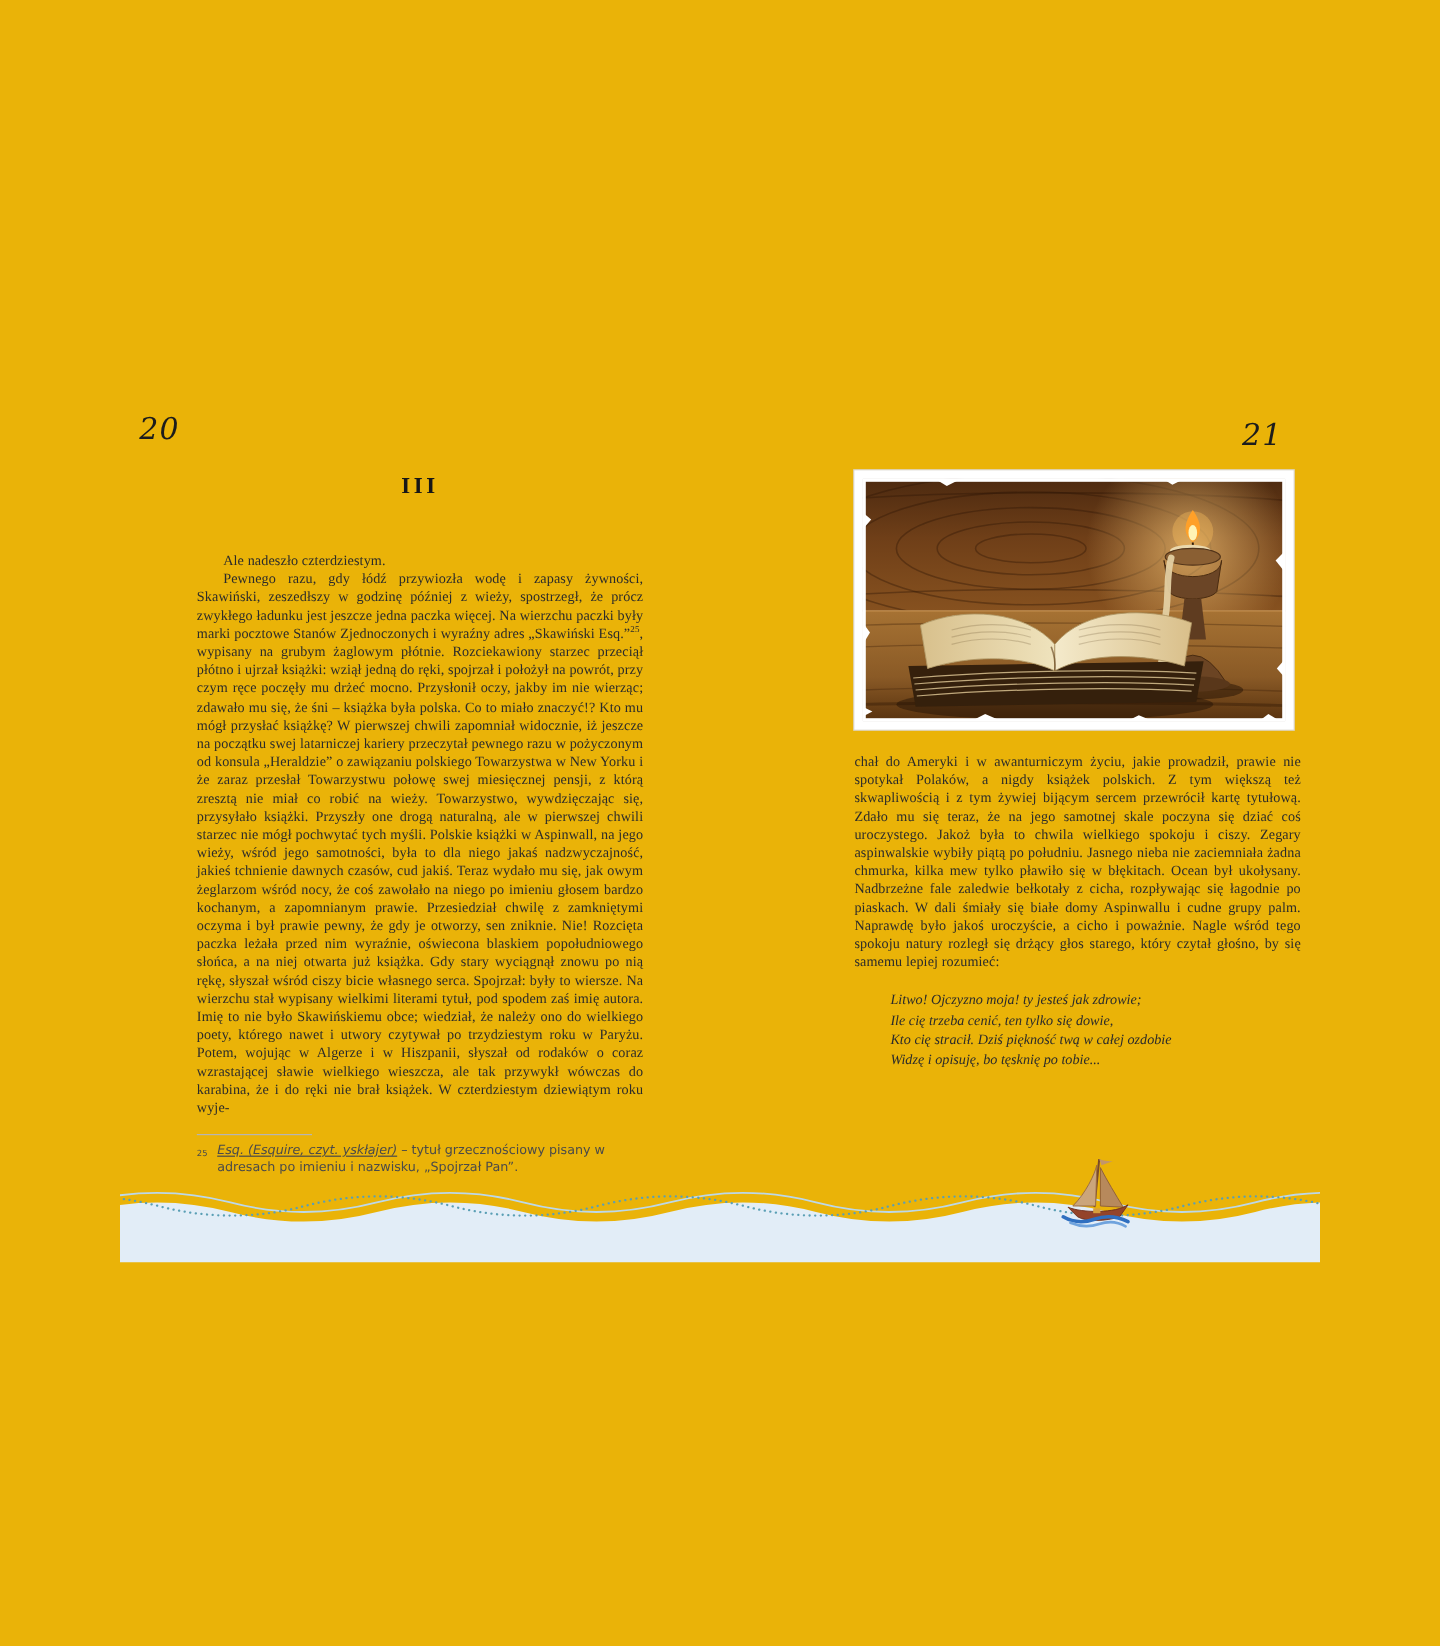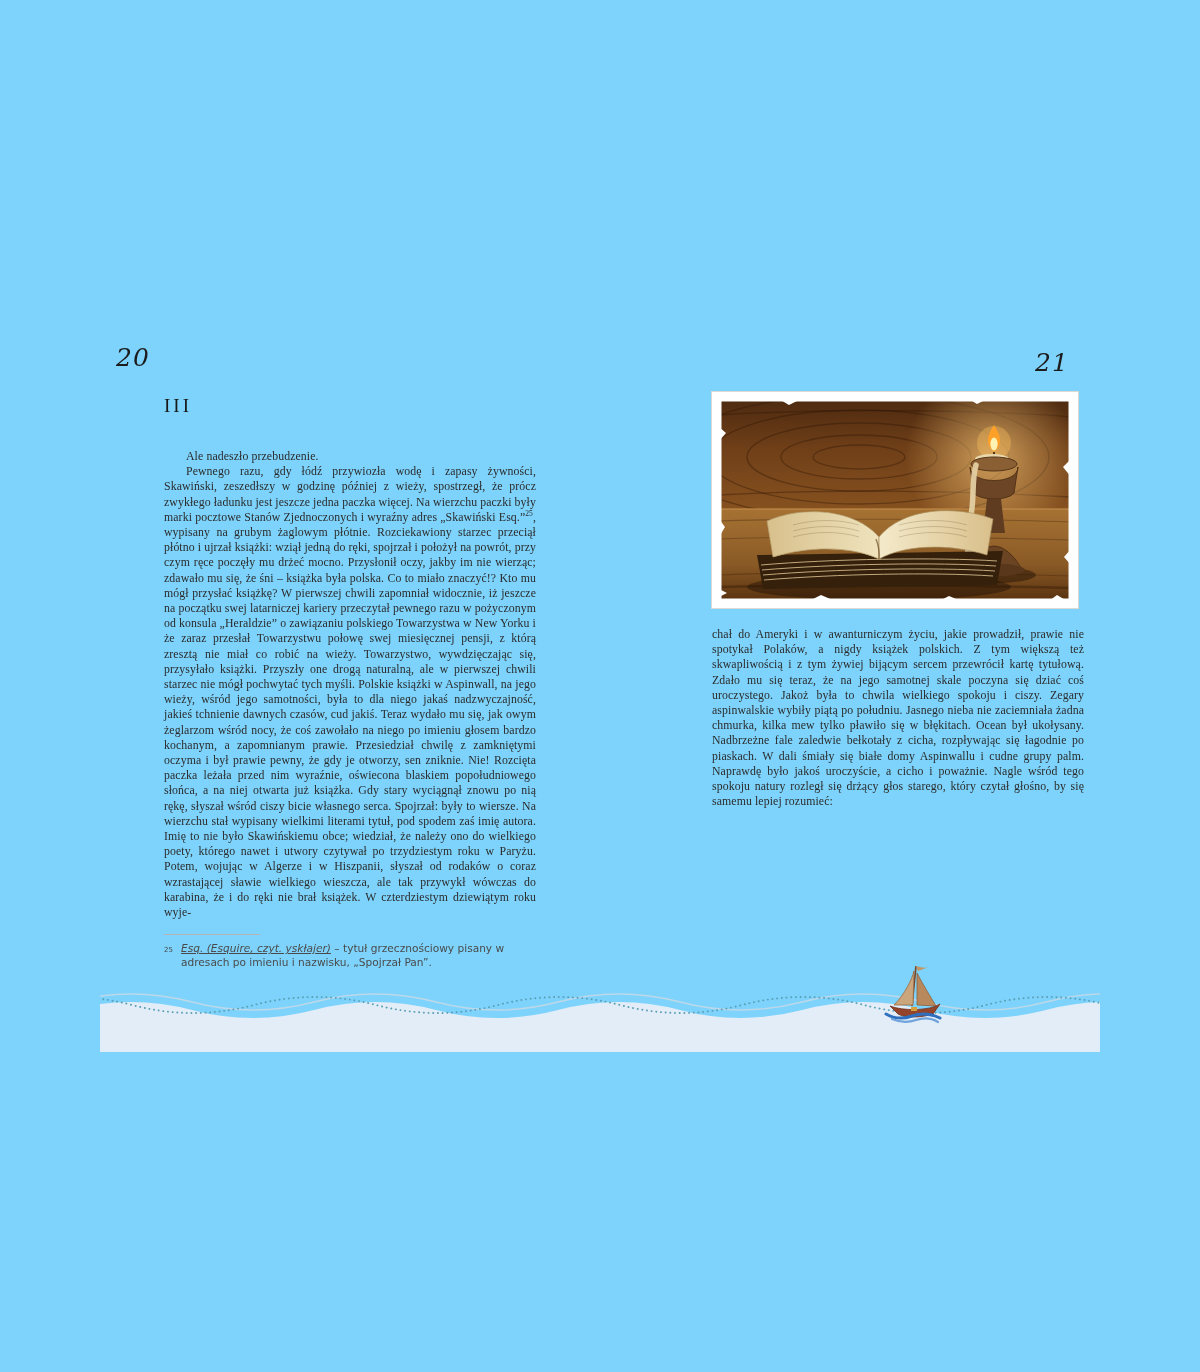--- a/index.html
+++ b/index.html
@@ -7,21 +7,21 @@
     padding: 0;
     background: #ffffff;
     width: 1200px;
     height: 1372px;
     font-family: "Liberation Serif", "DejaVu Serif", serif;
   }
   .page {
     position: relative;
     width: 1200px;
     height: 1372px;
-    background: #7dd3fc;
+    background: #eab308;
     overflow: hidden;
   }
   .pagenum {
     position: absolute;
     font-family: "DejaVu Serif", serif;
     font-style: italic;
     font-size: 25px;
     color: #1c1c1c;
     letter-spacing: 1px;
   }
@@ -30,23 +30,24 @@
 
   .col {
     position: absolute;
     width: 372px;
     color: #2b2b2b;
   }
   .col-left  { left: 164px; top: 393px; }
   .col-right { left: 712px; top: 392px; }
 
   .chapter {
-    margin: 2px 0 32px 0;
+    margin: 2px 0 43px 0;
+    text-align: center;
     font-size: 19px;
-    font-weight: normal;
+    font-weight: bold;
     letter-spacing: 3px;
     color: #171717;
   }
   p.body {
     margin: 0;
     font-size: 11.8px;
     line-height: 15.2px;
     text-align: justify;
     letter-spacing: 0.1px;
     color: #2b2b2b;
@@ -109,21 +110,21 @@
 </head>
 <body>
 
 <div class="page">
 
   <div class="pagenum left">20</div>
   <div class="pagenum right">21</div>
 
   <div class="col col-left">
     <h2 class="chapter">III</h2>
-    <p class="body indent">Ale nadeszło przebudzenie.</p>
+    <p class="body indent">Ale nadeszło czterdziestym.</p>
     <p class="body indent"><span>Pewnego razu, gdy łódź przywiozła wodę i zapasy żywności, Skawiński, zeszedłszy w godzinę później z wieży, spostrzegł, że prócz zwykłego ładunku jest jeszcze jedna paczka więcej. Na wierzchu paczki były marki pocztowe Stanów Zjednoczonych i wyraźny adres „Skawiński Esq.”</span><sup class="ref">25</sup><span>, wypisany na grubym żaglowym płótnie. Rozciekawiony starzec przeciął płótno i ujrzał książki: wziął jedną do ręki, spojrzał i położył na powrót, przy czym ręce poczęły mu drżeć mocno. Przysłonił oczy, jakby im nie wierząc; zdawało mu się, że śni – książka była polska. Co to miało znaczyć!? Kto mu mógł przysłać książkę? W pierwszej chwili zapomniał widocznie, iż jeszcze na początku swej latarniczej kariery przeczytał pewnego razu w pożyczonym od konsula „Heraldzie” o zawiązaniu polskiego Towarzystwa w New Yorku i że zaraz przesłał Towarzystwu połowę swej miesięcznej pensji, z którą zresztą nie miał co robić na wieży. Towarzystwo, wywdzięczając się, przysyłało książki. Przyszły one drogą naturalną, ale w pierwszej chwili starzec nie mógł pochwytać tych myśli. Polskie książki w Aspinwall, na jego wieży, wśród jego samotności, była to dla niego jakaś nadzwyczajność, jakieś tchnienie dawnych czasów, cud jakiś. Teraz wydało mu się, jak owym żeglarzom wśród nocy, że coś zawołało na niego po imieniu głosem bardzo kochanym, a zapomnianym prawie. Przesiedział chwilę z zamkniętymi oczyma i był prawie pewny, że gdy je otworzy, sen zniknie. Nie! Rozcięta paczka leżała przed nim wyraźnie, oświecona blaskiem popołudniowego słońca, a na niej otwarta już książka. Gdy stary wyciągnął znowu po nią rękę, słyszał wśród ciszy bicie własnego serca. Spojrzał: były to wiersze. Na wierzchu stał wypisany wielkimi literami tytuł, pod spodem zaś imię autora. Imię to nie było Skawińskiemu obce; wiedział, że należy ono do wielkiego poety, którego nawet i utwory czytywał po trzydziestym roku w Paryżu. Potem, wojując w Algerze i w Hiszpanii, słyszał od rodaków o coraz wzrastającej sławie wielkiego wieszcza, ale tak przywykł wówczas do karabina, że i do ręki nie brał książek. W czterdziestym dziewiątym roku wyje-</span></p>
     <div class="footnote">
       <div class="fn-rule"></div>
       <sup class="fn-marker">25</sup><span class="fn-term">Esq. (Esquire, czyt. yskłajer)</span><span class="fn-def"> – tytuł grzecznościowy pisany w adresach po imieniu i nazwisku, „Spojrzał Pan”.</span>
     </div>
   </div>
 
   <div class="col col-right">
 
     <div class="photo-frame">
@@ -232,20 +233,26 @@
           <polygon points="90,202 102,196 116,202"></polygon>
           <polygon points="220,202 230,197 242,202"></polygon>
           <polygon points="330,202 338,196 348,202"></polygon>
           <polygon points="0,190 8,194 0,198"></polygon>
         </g>
       </svg>
     </div>
 
     <p class="body">chał do Ameryki i w awanturniczym życiu, jakie prowadził, prawie nie spotykał Polaków, a nigdy książek polskich. Z tym większą też skwapliwością i z tym żywiej bijącym sercem przewrócił kartę tytułową. Zdało mu się teraz, że na jego samotnej skale poczyna się dziać coś uroczystego. Jakoż była to chwila wielkiego spokoju i ciszy. Zegary aspinwalskie wybiły piątą po południu. Jasnego nieba nie zaciemniała żadna chmurka, kilka mew tylko pławiło się w błękitach. Ocean był ukołysany. Nadbrzeżne fale zaledwie bełkotały z cicha, rozpływając się łagodnie po piaskach. W dali śmiały się białe domy Aspinwallu i cudne grupy palm. Naprawdę było jakoś uroczyście, a cicho i poważnie. Nagle wśród tego spokoju natury rozległ się drżący głos starego, który czytał głośno, by się samemu lepiej rozumieć:</p>
 
+    <div class="poem">
+      <div>Litwo! Ojczyzno moja! ty jesteś jak zdrowie;</div>
+      <div>Ile cię trzeba cenić, ten tylko się dowie,</div>
+      <div>Kto cię stracił. Dziś piękność twą w całej ozdobie</div>
+      <div>Widzę i opisuję, bo tęsknię po tobie...</div>
+    </div>
 
   </div>
 
   <div class="wave-decoration">
     <svg width="1000" height="88" viewBox="0 0 1000 88">
       <path d="M-30,46 Q31,30 92,46 T214,46 T336,46 T458,46 T580,46 T702,46 T824,46 T946,46 T1068,46 L1068,88 L-30,88 Z" fill="#e2edf7"></path>
       <path d="M-30,38 Q31,22 92,38 T214,38 T336,38 T458,38 T580,38 T702,38 T824,38 T946,38 T1068,38" fill="none" stroke="#bcd8e9" stroke-width="1.5"></path>
       <path d="M-90,41 Q-29,25 32,41 T154,41 T276,41 T398,41 T520,41 T642,41 T764,41 T886,41 T1008,41 T1130,41" fill="none" stroke="#5a9fb5" stroke-width="1.9" stroke-dasharray="0.1 4.6" stroke-linecap="round"></path>
       <g transform="translate(786,0)">
         <line x1="30" y1="2" x2="26" y2="42" stroke="#7a4a28" stroke-width="1.7"></line>

